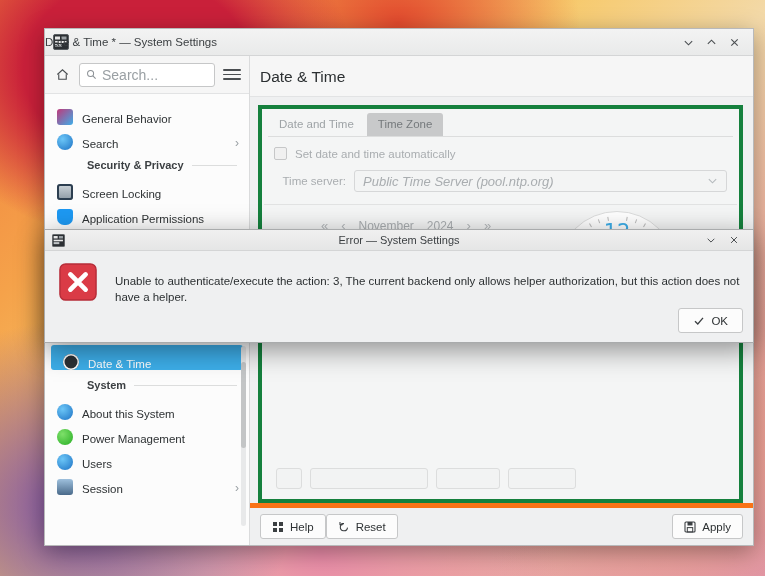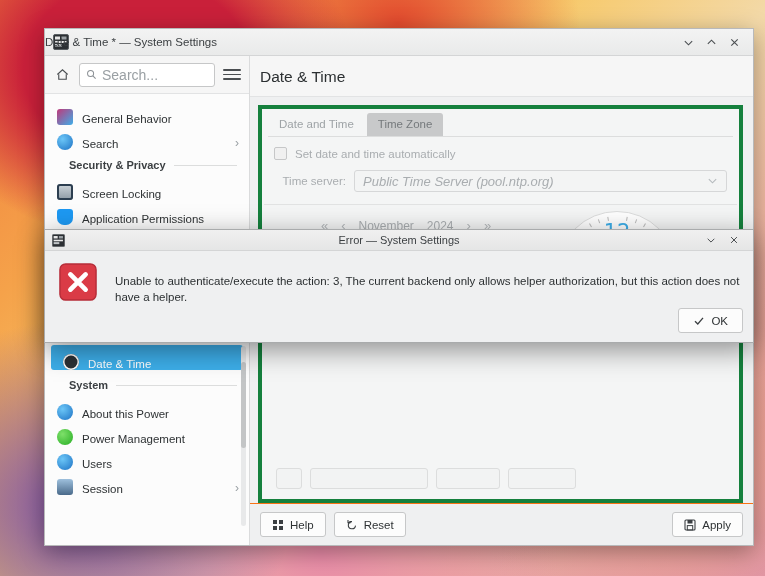--- a/index.html
+++ b/index.html
@@ -65,21 +65,21 @@
   .nav { flex: 1; overflow: hidden; padding-top: 6px; position: relative; }
   .nav-item {
     height: 25px; display: flex; align-items: flex-end; gap: 9px;
     padding: 0 10px 0 12px; cursor: pointer; font-size: 11.5px; color: #2e3234;
   }
   .nav-item.selected { background: #3daee9; color: #fff; margin: 0 6px; border-radius: 3px; }
   .nav-item .chev { margin-left: auto; color: #9aa0a4; font-size: 12px; }
   .ico { width: 16px; height: 16px; flex: 0 0 16px; border-radius: 3px; position: relative; }
   .group-head {
     display: flex; align-items: center; gap: 8px; padding: 9px 12px 4px 24px;
-    font-size: 11px; font-weight: bold; color: #3b3f42;
+    font-size: 11px; font-weight: bold; color: #3b3f42; margin-left: 18px;
   }
   .group-head .rule { flex: 1; height: 1px; background: #dcdddd; }
   .sb-track { position: absolute; right: 3px; top: 252px; width: 5px; height: 180px;
     background: #e8e9ea; border-radius: 3px; }
   .sb-thumb { position: absolute; right: 3px; top: 268px; width: 5px; height: 86px;
     background: #c3c5c6; border-radius: 3px; cursor: pointer; }
 
   
   .content { flex: 1; display: flex; flex-direction: column; background: #eff0f1; min-width: 0; }
   .page-title { font-size: 15.5px; color: #2b2f31; padding: 12px 0 10px 10px;
@@ -123,22 +123,22 @@
   .clock .hand-m { position: absolute; left: 50%; top: 22px; width: 2px; height: 40px;
     background: #3daee9; transform-origin: bottom center; }
   .clock .hand-h { position: absolute; left: 50%; top: 40px; width: 2px; height: 22px;
     background: #46494b; transform-origin: bottom center; transform: rotate(-62deg); }
   .clock .tick { position: absolute; left: 50%; top: 4px; width: 1px; height: 4px;
     background: #bbb; transform-origin: 50% 56px; }
 
   .spinrow { display: flex; gap: 8px; padding: 0 14px; align-items: center; }
   .spin { height: 21px; background: #f2f3f3; border: 1px solid #dcdddd; border-radius: 3px; }
 
-  .footer { height: 42px; display: flex; align-items: center; gap: 8px;
-    padding: 0 10px 0 10px; background: #eff0f1; border-top: 1px solid #f97316; flex: 0 0 auto; }
+  .footer { height: 42px; display: flex; align-items: center; gap: 0;
+    padding: 0 10px 0 10px; background: #eff0f1; border-top: 5px solid #f97316; flex: 0 0 auto; }
   .btn { height: 25px; display: flex; align-items: center; gap: 6px; padding: 0 11px;
     background: #fcfcfc; border: 1px solid #c6c7c8; border-radius: 3px;
     font-size: 11.5px; color: #2e3234; cursor: pointer; text-align: center; }
   .btn.right { margin-left: auto; }
 
   
   .dialog {
     position: absolute; left: 44px; top: 229px; width: 710px; height: 114px;
     background: #eff0f1; border: 1px solid #a9abac;
     box-shadow: 0 7px 26px rgba(0,0,0,.42); display: flex; flex-direction: column;
@@ -245,21 +245,21 @@
           <span class="ico" style="border-radius:50%;background:#2b3136;box-shadow:inset 0 0 0 1.5px #fff"></span>
           <span>Date &amp; Time</span>
         </div>
 
         <div class="group-head">
           <span>System</span>
           <span class="rule"></span>
         </div>
         <div class="nav-item">
           <span class="ico" style="border-radius:50%;background:radial-gradient(circle at 35% 32%,#6cc6f7,#1d72c4)"></span>
-          <span>About this Power</span>
+          <span>About this System</span>
         </div>
         <div class="nav-item">
           <span class="ico" style="border-radius:50%;background:radial-gradient(circle at 35% 32%,#7ee06a,#27ae24)"></span>
           <span>Power Management</span>
         </div>
         <div class="nav-item">
           <span class="ico" style="border-radius:50%;background:radial-gradient(circle at 35% 32%,#6cc6f7,#1d72c4)"></span>
           <span>Users</span>
         </div>
         <div class="nav-item">

